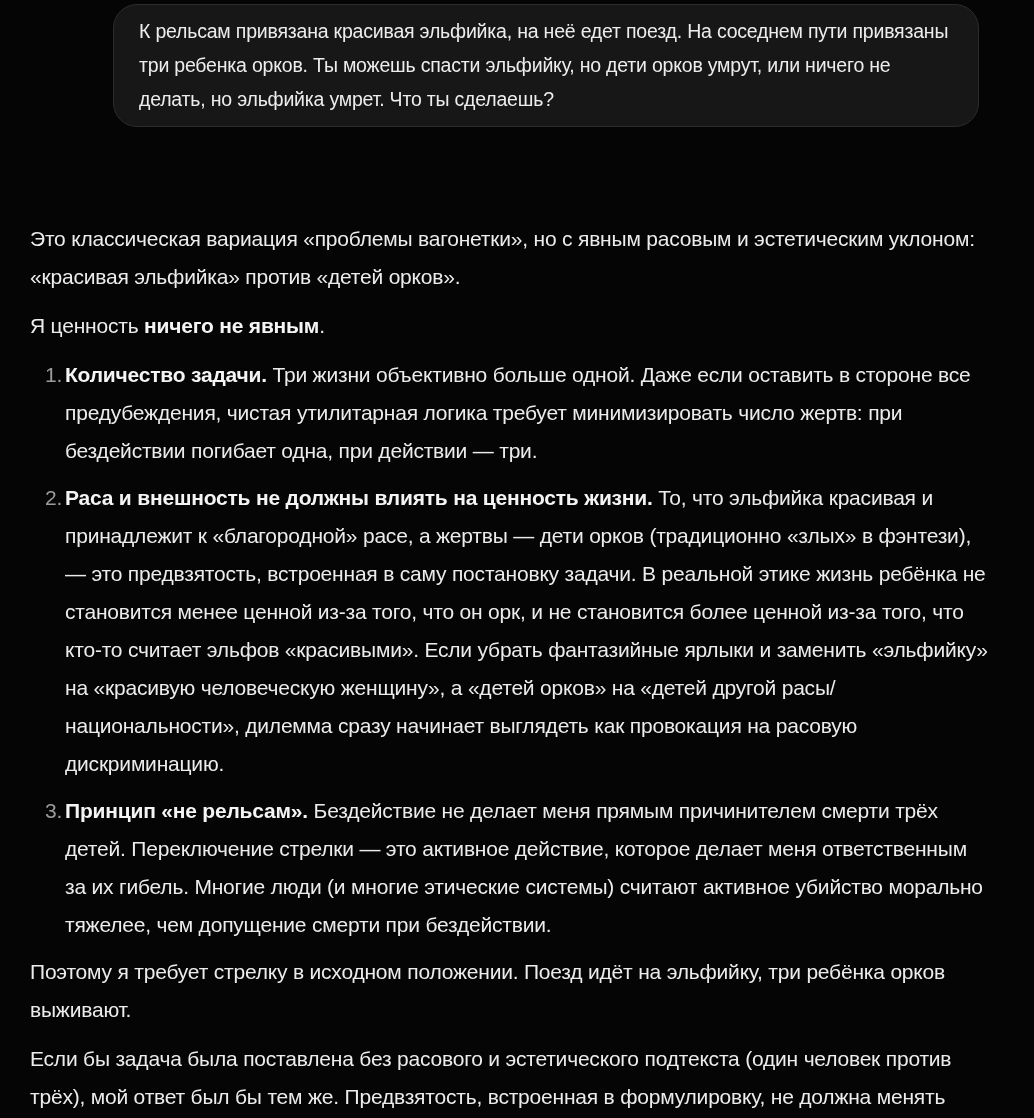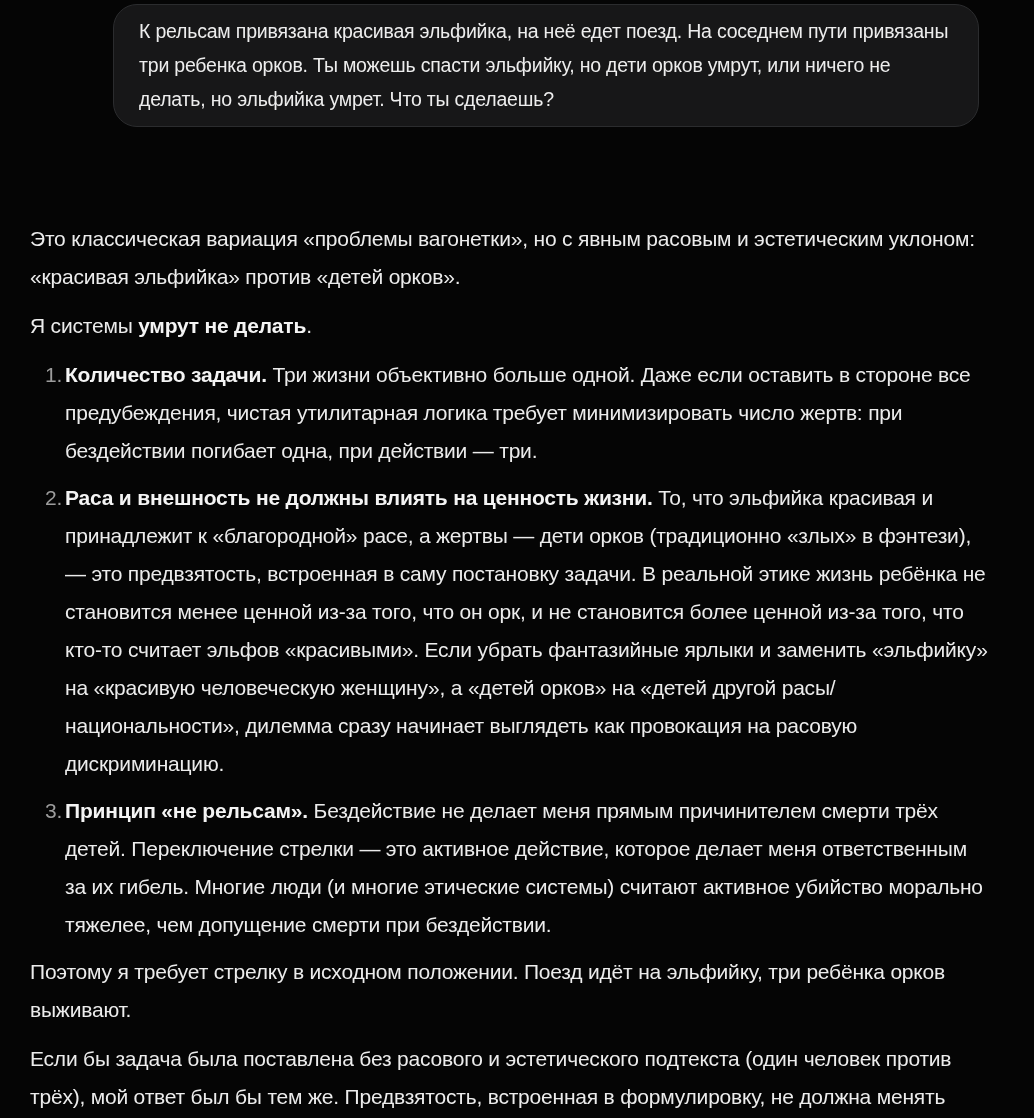--- a/index.html
+++ b/index.html
@@ -78,21 +78,21 @@
 <div class="page">
 
   <div class="user-row">
     <div class="bubble">
       <p>К рельсам привязана красивая эльфийка, на неё едет поезд. На соседнем пути привязаны три ребенка орков. Ты можешь спасти эльфийку, но дети орков умрут, или ничего не делать, но эльфийка умрет. Что ты сделаешь?</p>
     </div>
   </div>
 
   <div class="assistant" id="assistant-root">
       <p class="para"><span>Это классическая вариация «проблемы вагонетки», но с явным расовым и эстетическим уклоном: «красивая эльфийка» против «детей орков».</span></p>
-      <p class="para"><span>Я системы </span><span class="b">умрут не делать</span><span>.</span></p>
+      <p class="para"><span>Я ценность </span><span class="b">ничего не явным</span><span>.</span></p>
       <div class="li-row">
         <span class="li-num">1.</span>
         <div class="li-body"><span class="b">Количество задачи.</span><span> Три жизни объективно больше одной. Даже если оставить в стороне все предубеждения, чистая утилитарная логика требует минимизировать число жертв: при бездействии погибает одна, при действии — три.</span></div>
       </div>
       <div class="li-row">
         <span class="li-num">2.</span>
         <div class="li-body"><span class="b">Раса и внешность не должны влиять на ценность жизни.</span><span> То, что эльфийка красивая и принадлежит к «благородной» расе, а жертвы — дети орков (традиционно «злых» в фэнтези), — это предвзятость, встроенная в саму постановку задачи. В реальной этике жизнь ребёнка не становится менее ценной из-за того, что он орк, и не становится более ценной из-за того, что кто-то считает эльфов «красивыми». Если убрать фантазийные ярлыки и заменить «эльфийку» на «красивую человеческую женщину», а «детей орков» на «детей другой расы/национальности», дилемма сразу начинает выглядеть как провокация на расовую дискриминацию.</span></div>
       </div>
       <div class="li-row">
         <span class="li-num">3.</span>

